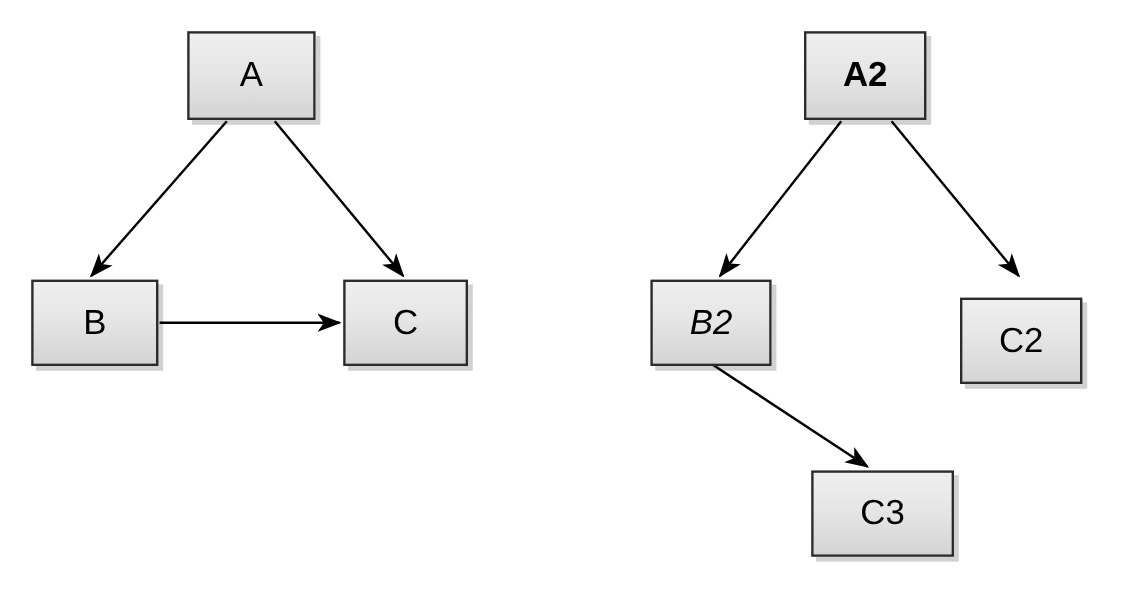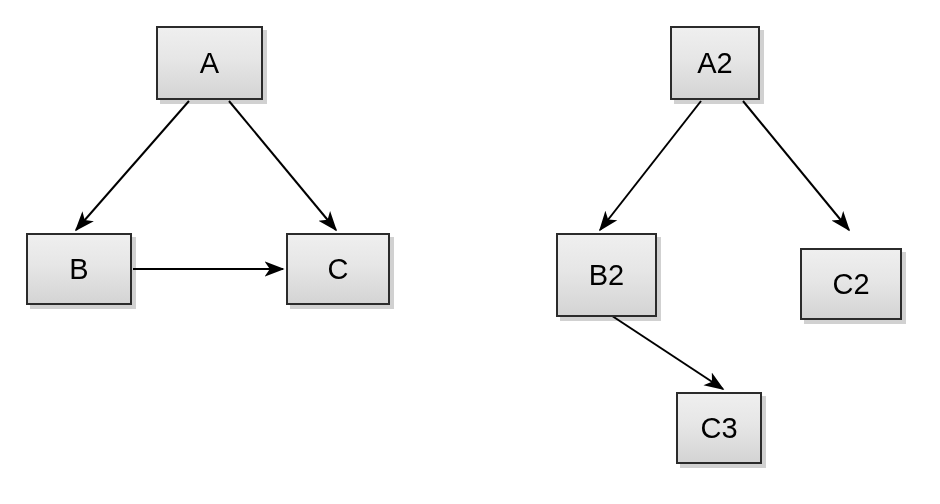--- a/index.html
+++ b/index.html
@@ -70,27 +70,27 @@
   <div id="nodes-group">
       <div class="node" style="left: 156px; top: 26px; width: 107px; height: 74px; border-color: rgb(43, 43, 43); background: linear-gradient(rgb(239, 239, 239) 0%, rgb(230, 230, 230) 45%, rgb(212, 212, 212) 100%);">
         <span class="node-label" style="color: rgb(0, 0, 0);">A</span>
       </div>
       <div class="node" style="left: 26px; top: 233px; width: 106px; height: 72px; border-color: rgb(43, 43, 43); background: linear-gradient(rgb(239, 239, 239) 0%, rgb(230, 230, 230) 45%, rgb(212, 212, 212) 100%);">
         <span class="node-label" style="color: rgb(0, 0, 0);">B</span>
       </div>
       <div class="node" style="left: 286px; top: 233px; width: 104px; height: 72px; border-color: rgb(43, 43, 43); background: linear-gradient(rgb(239, 239, 239) 0%, rgb(230, 230, 230) 45%, rgb(212, 212, 212) 100%);">
         <span class="node-label" style="color: rgb(0, 0, 0);">C</span>
       </div>
-      <div class="node" style="left: 670px; top: 26px; width: 90px; height: 74px; border-color: rgb(43, 43, 43); background: linear-gradient(rgb(239, 239, 239) 0%, rgb(230, 230, 230) 45%, rgb(212, 212, 212) 100%);">
+      <div class="node" style="left: 670px; top: 26px; width: 102px; height: 74px; border-color: rgb(43, 43, 43); background: linear-gradient(rgb(239, 239, 239) 0%, rgb(230, 230, 230) 45%, rgb(212, 212, 212) 100%); font-weight: bold;">
         <span class="node-label" style="color: rgb(0, 0, 0);">A2</span>
       </div>
-      <div class="node" style="left: 556px; top: 233px; width: 101px; height: 84px; border-color: rgb(43, 43, 43); background: linear-gradient(rgb(239, 239, 239) 0%, rgb(230, 230, 230) 45%, rgb(212, 212, 212) 100%);">
+      <div class="node" style="left: 542px; top: 233px; width: 101px; height: 72px; border-color: rgb(43, 43, 43); background: linear-gradient(rgb(239, 239, 239) 0%, rgb(230, 230, 230) 45%, rgb(212, 212, 212) 100%); font-style: italic;">
         <span class="node-label" style="color: rgb(0, 0, 0);">B2</span>
       </div>
       <div class="node" style="left: 800px; top: 248px; width: 102px; height: 72px; border-color: rgb(43, 43, 43); background: linear-gradient(rgb(239, 239, 239) 0%, rgb(230, 230, 230) 45%, rgb(212, 212, 212) 100%);">
         <span class="node-label" style="color: rgb(0, 0, 0);">C2</span>
       </div>
-      <div class="node" style="left: 676px; top: 392px; width: 86px; height: 72px; border-color: rgb(43, 43, 43); background: linear-gradient(rgb(239, 239, 239) 0%, rgb(230, 230, 230) 45%, rgb(212, 212, 212) 100%);">
+      <div class="node" style="left: 676px; top: 392px; width: 119px; height: 72px; border-color: rgb(43, 43, 43); background: linear-gradient(rgb(239, 239, 239) 0%, rgb(230, 230, 230) 45%, rgb(212, 212, 212) 100%);">
         <span class="node-label" style="color: rgb(0, 0, 0);">C3</span>
       </div>
     </div>
 
 </div>
 
 </body></html>

